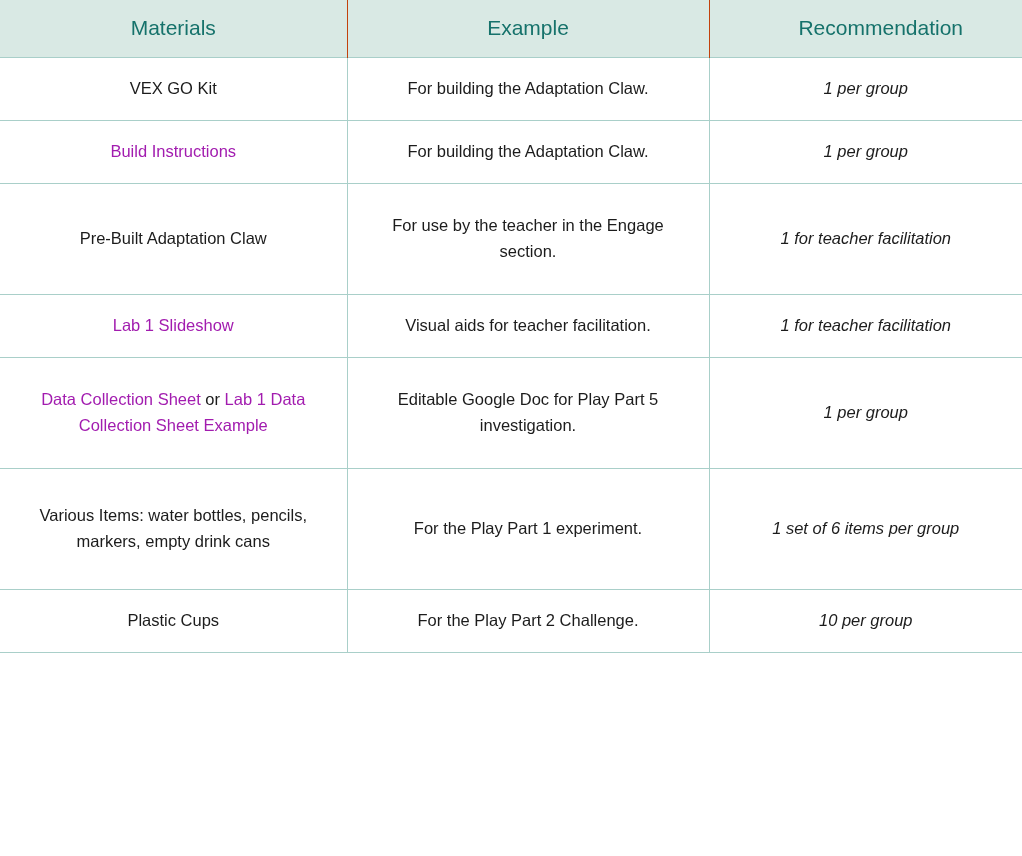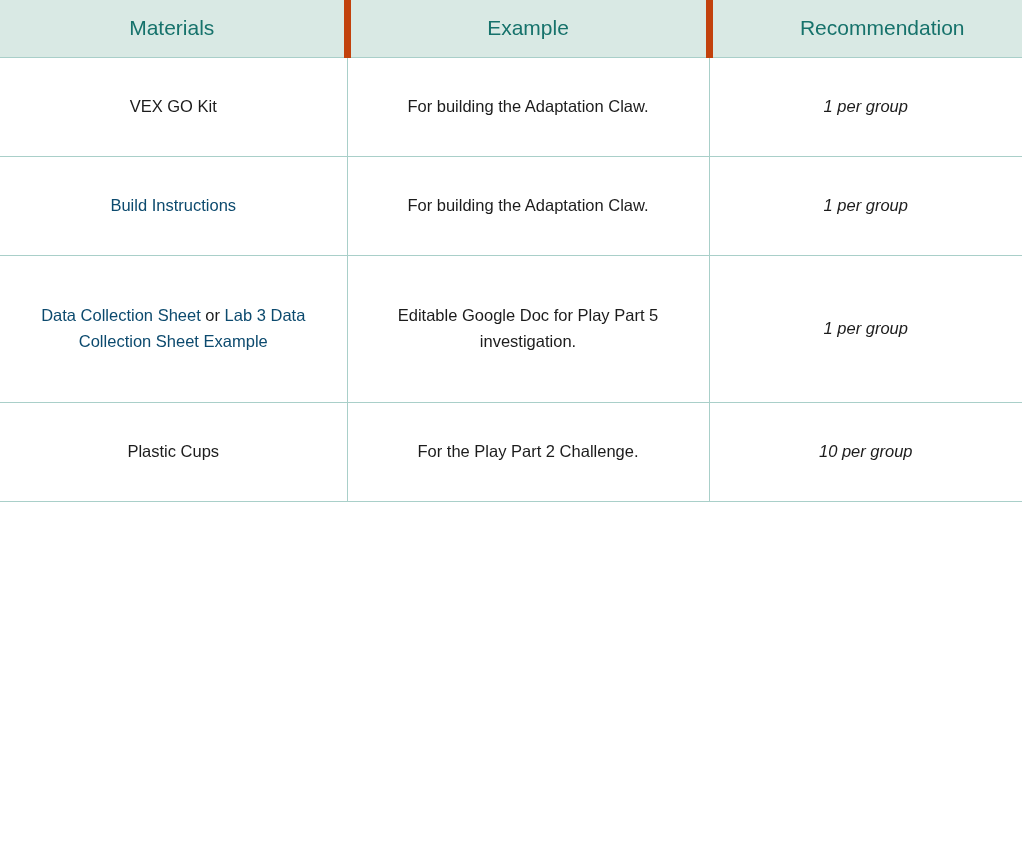--- a/index.html
+++ b/index.html
@@ -21,45 +21,45 @@
   table.materials-table col.col-purpose   { width: 362px; }
   table.materials-table col.col-recommendation { width: 313px; }
 
   thead th {
     background: #d9e9e4;
     color: #16726b;
     font-size: 21px;
     font-weight: 400;
     text-align: center;
     padding: 16px 10px 17px 10px;
-    border-right: 7px solid #c2410c;
+    border-right: 1px solid #c2410c;
     vertical-align: middle;
   }
   thead th:last-child { border-right: none; padding-left: 40px; }
 
   tbody td {
     font-size: 16.5px;
     font-weight: 400;
     text-align: center;
     color: #1c1c1c;
-    padding: 22px 16px;
+    padding: 4px 16px;
     border-bottom: 1px solid #a9cfc9;
     border-right: 1px solid #a9cfc9;
     vertical-align: middle;
     line-height: 1.55;
   }
   tbody td:last-child { border-right: none; font-style: italic; }
   tbody tr:first-child td { border-top: 1px solid #a9cfc9; }
 
   tbody tr.h-sm td { height: 54px; }
   tbody tr.h-md td { height: 102px; }
   tbody tr.h-lg td { height: 112px; }
 
   a.tlink {
-    color: #0c4a6e;
+    color: #a21caf;
     text-decoration: none;
   }
 
   .cell-inline { display: inline; text-align: center; }
 </style>
 </head>
 <body>
 
 <table class="materials-table">
   <colgroup>
@@ -81,29 +81,44 @@
       <td>For building the Adaptation Claw.</td>
       <td>1 per group</td>
     </tr>
 
     <tr class="h-sm">
       <td><a class="tlink" href="#">Build Instructions</a></td>
       <td>For building the Adaptation Claw.</td>
       <td>1 per group</td>
     </tr>
 
+    <tr class="h-md">
+      <td>Pre-Built Adaptation Claw</td>
+      <td>For use by the teacher in the Engage section.</td>
+      <td>1 for teacher facilitation</td>
+    </tr>
 
+    <tr class="h-sm">
+      <td><a class="tlink" href="#">Lab 1 Slideshow</a></td>
+      <td>Visual aids for teacher facilitation.</td>
+      <td>1 for teacher facilitation</td>
+    </tr>
 
 
     <tr class="h-md">
-      <td><a class="tlink cell-inline" href="#">Data Collection Sheet</a><span class="cell-inline"> or </span><a class="tlink cell-inline" href="#">Lab 3 Data Collection Sheet Example</a></td>
+      <td><a class="tlink cell-inline" href="#">Data Collection Sheet</a><span class="cell-inline"> or </span><a class="tlink cell-inline" href="#">Lab 1 Data Collection Sheet Example</a></td>
       <td>Editable Google Doc for Play Part 5 investigation.</td>
       <td>1 per group</td>
     </tr>
 
+    <tr class="h-lg">
+      <td>Various Items: water bottles, pencils, markers, empty drink cans</td>
+      <td>For the Play Part 1 experiment.</td>
+      <td>1 set of 6 items per group</td>
+    </tr>
 
     <tr class="h-sm">
       <td>Plastic Cups</td>
       <td>For the Play Part 2 Challenge.</td>
       <td>10 per group</td>
     </tr>
 
   </tbody>
 </table>
 

